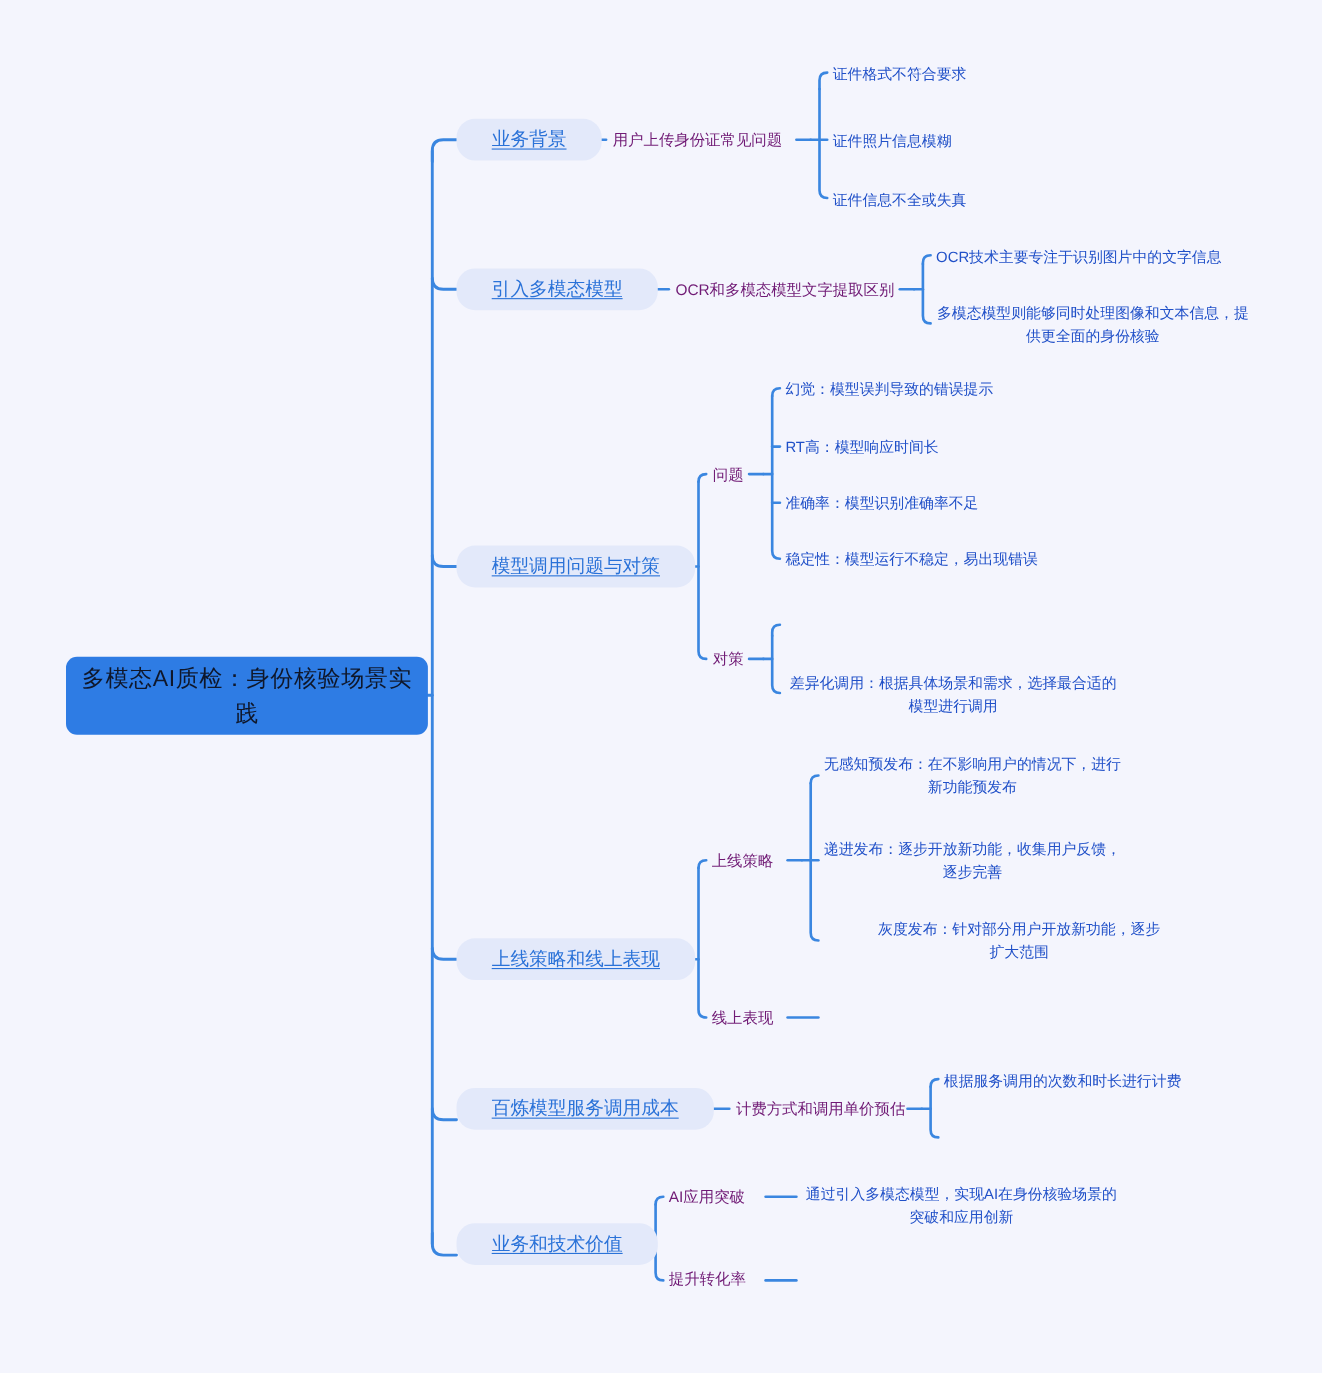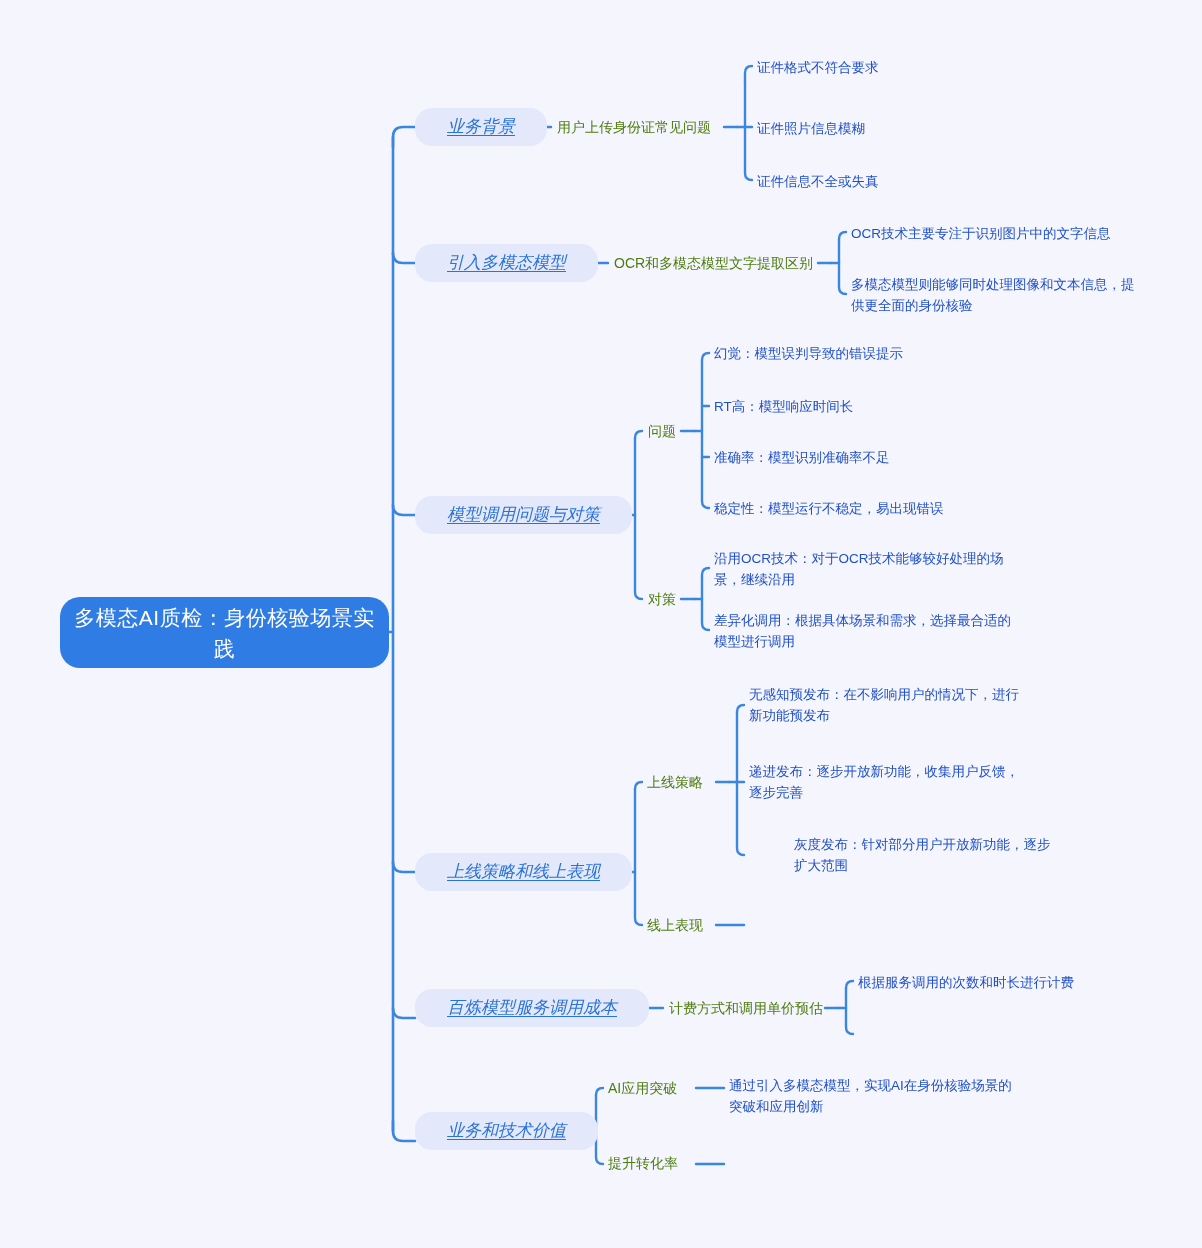--- a/index.html
+++ b/index.html
@@ -21,26 +21,27 @@
   #wires {
     position: absolute;
     left: 0; top: 0;
     width: 1202px;
     height: 1248px;
     pointer-events: none;
   }
   .node {
     position: absolute;
     box-sizing: border-box;
+    text-align: center;
   }
   
   .root {
     background: #2e7ce4;
-    color: #ffffff;
-    border-radius: 20px;
+    color: #0f172a;
+    border-radius: 10px;
     font-size: 21px;
     line-height: 31px;
     text-align: center;
     display: flex;
     align-items: center;
     justify-content: center;
     padding: 8px 14px;
     letter-spacing: 0.5px;
   }
   
@@ -51,25 +52,24 @@
     font-size: 17px;
     line-height: 24px;
     display: flex;
     align-items: center;
     justify-content: center;
     padding: 9px 32px;
     text-decoration: underline;
     text-underline-offset: 3px;
     text-decoration-thickness: 1px;
     white-space: nowrap;
-    font-style: italic;
   }
   
   .lvl2 {
-    color: #4d7c0f;
+    color: #701a75;
     font-size: 14px;
     line-height: 20px;
     display: flex;
     align-items: center;
     white-space: nowrap;
   }
   
   .leaf {
     color: #2050c8;
     font-size: 13.5px;
@@ -210,23 +210,20 @@
   <div class="node leaf" style="left:714px; top:446px; width:300px; height:22px;">
     <span>准确率：模型识别准确率不足</span>
   </div>
   <div class="node leaf" style="left:714px; top:497px; width:320px; height:22px;">
     <span>稳定性：模型运行不稳定，易出现错误</span>
   </div>
 
   <div class="node lvl2" style="left:648px; top:588px; height:22px;">
     <span>对策</span>
   </div>
-  <div class="node leaf" style="left:714px; top:547px; width:300px; height:44px;">
-    <span>沿用OCR技术：对于OCR技术能够较好处理的场景，继续沿用</span>
-  </div>
   <div class="node lvl1" style="left:415px; top:853px; height:38px;">
     <span>上线策略和线上表现</span>
   </div>
 
   <div class="node leaf" style="left:714px; top:609px; width:305px; height:44px;">
     <span>差异化调用：根据具体场景和需求，选择最合适的模型进行调用</span>
   </div>
 
   <div class="node lvl2" style="left:647px; top:771px; height:22px;">
     <span>上线策略</span>

